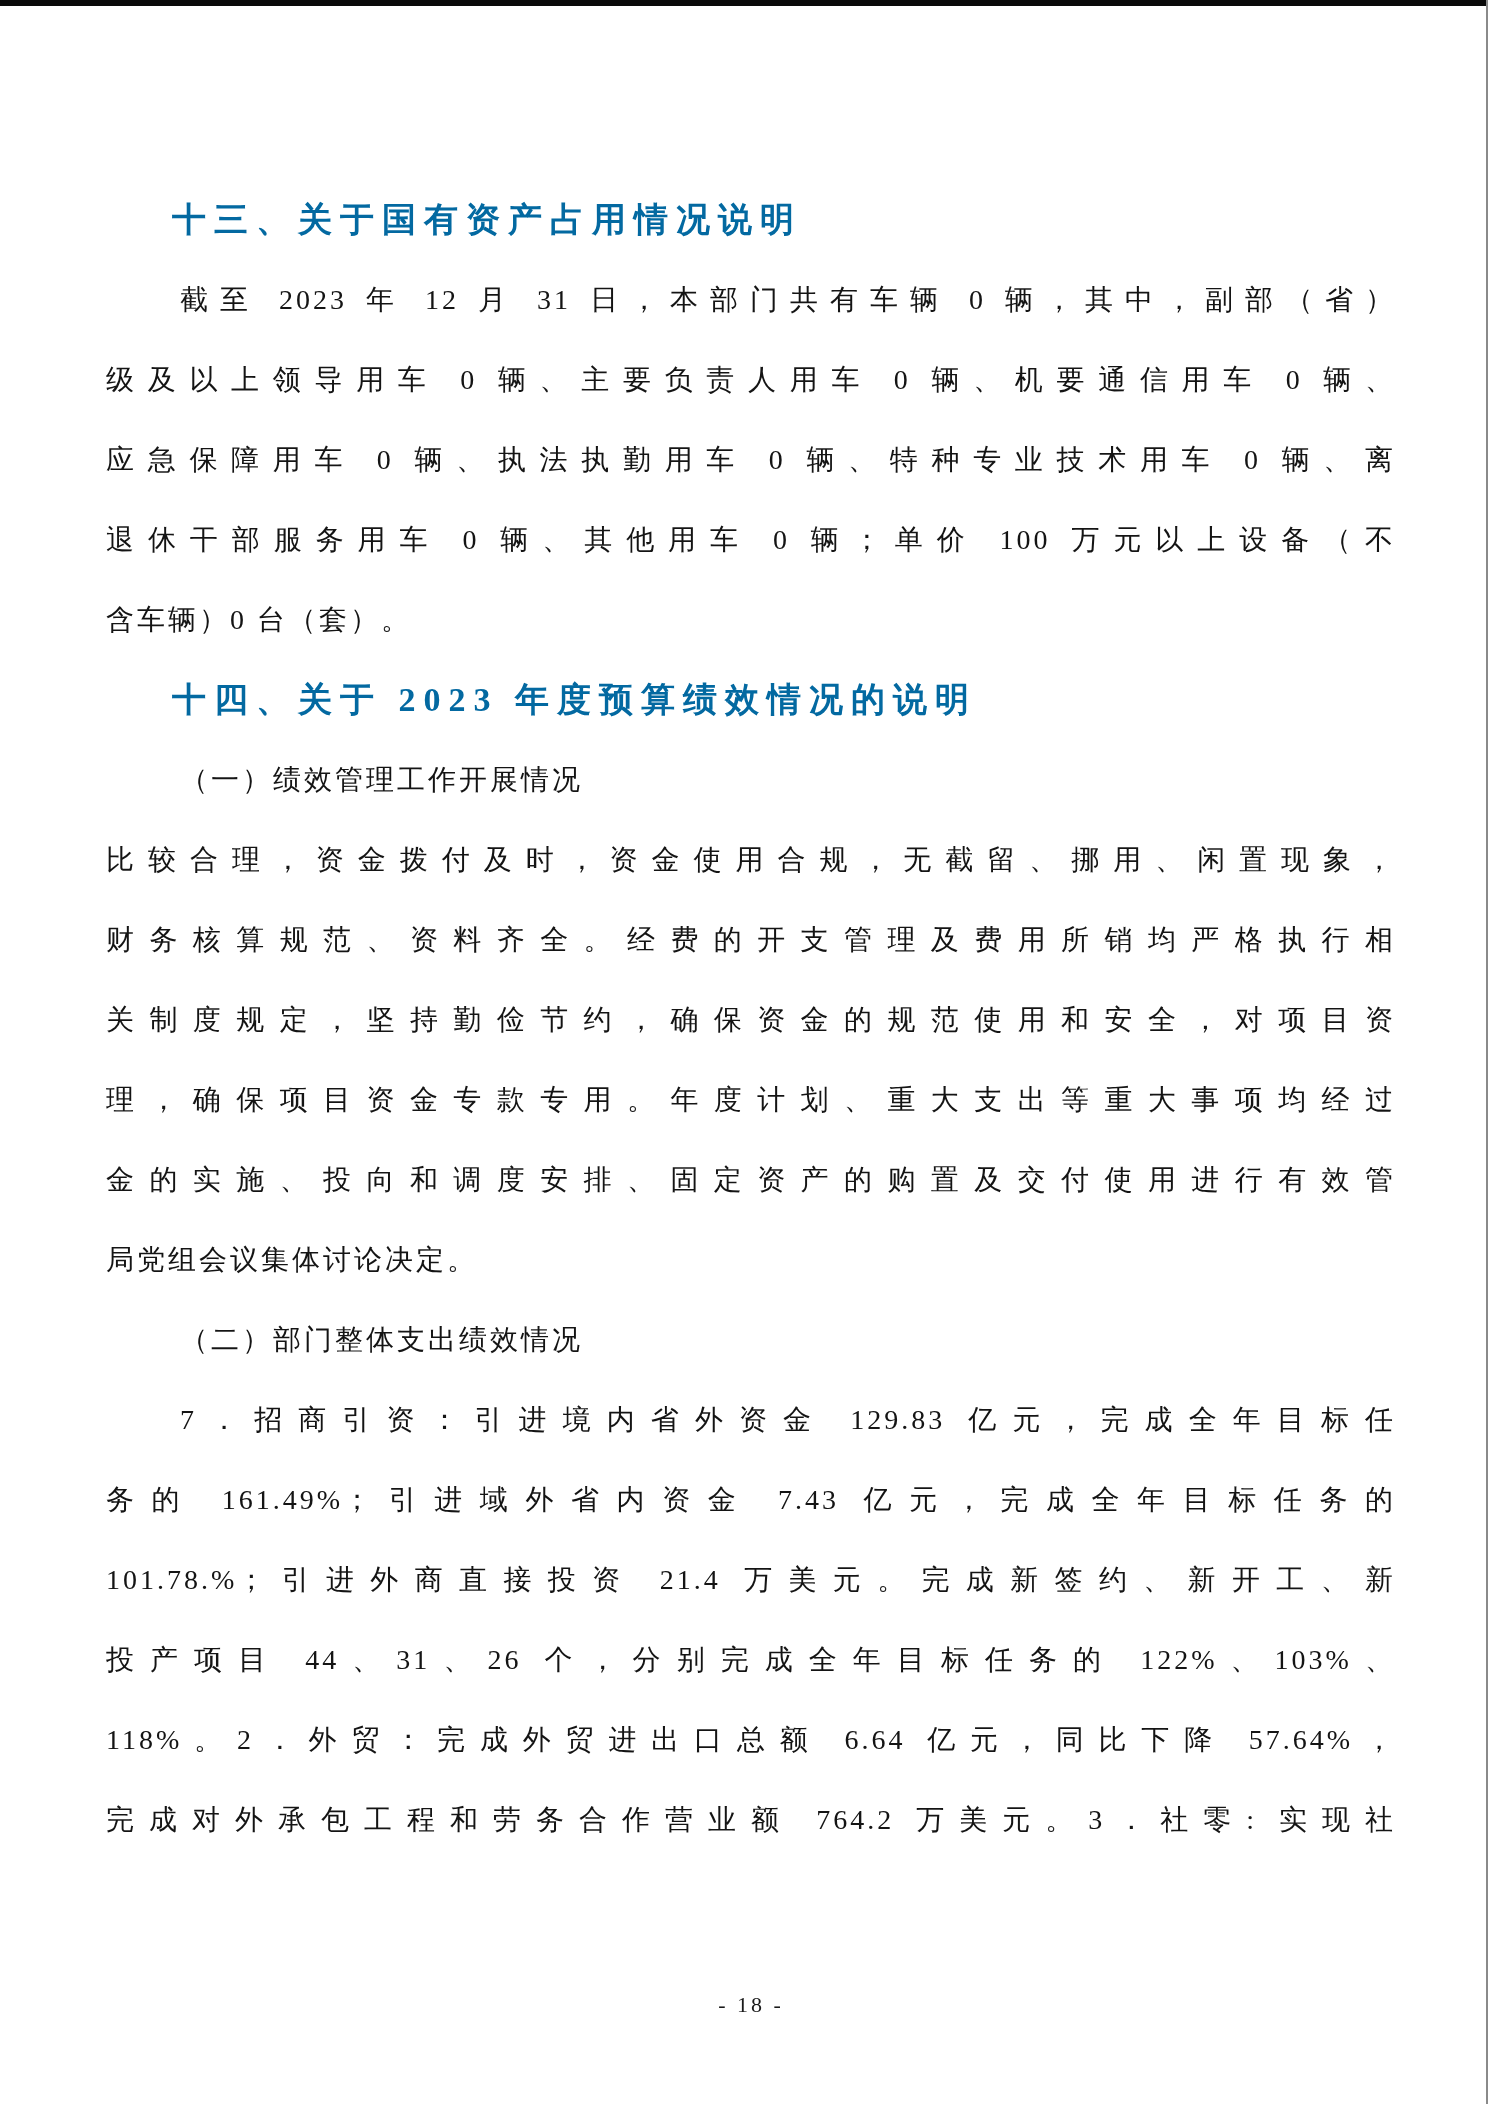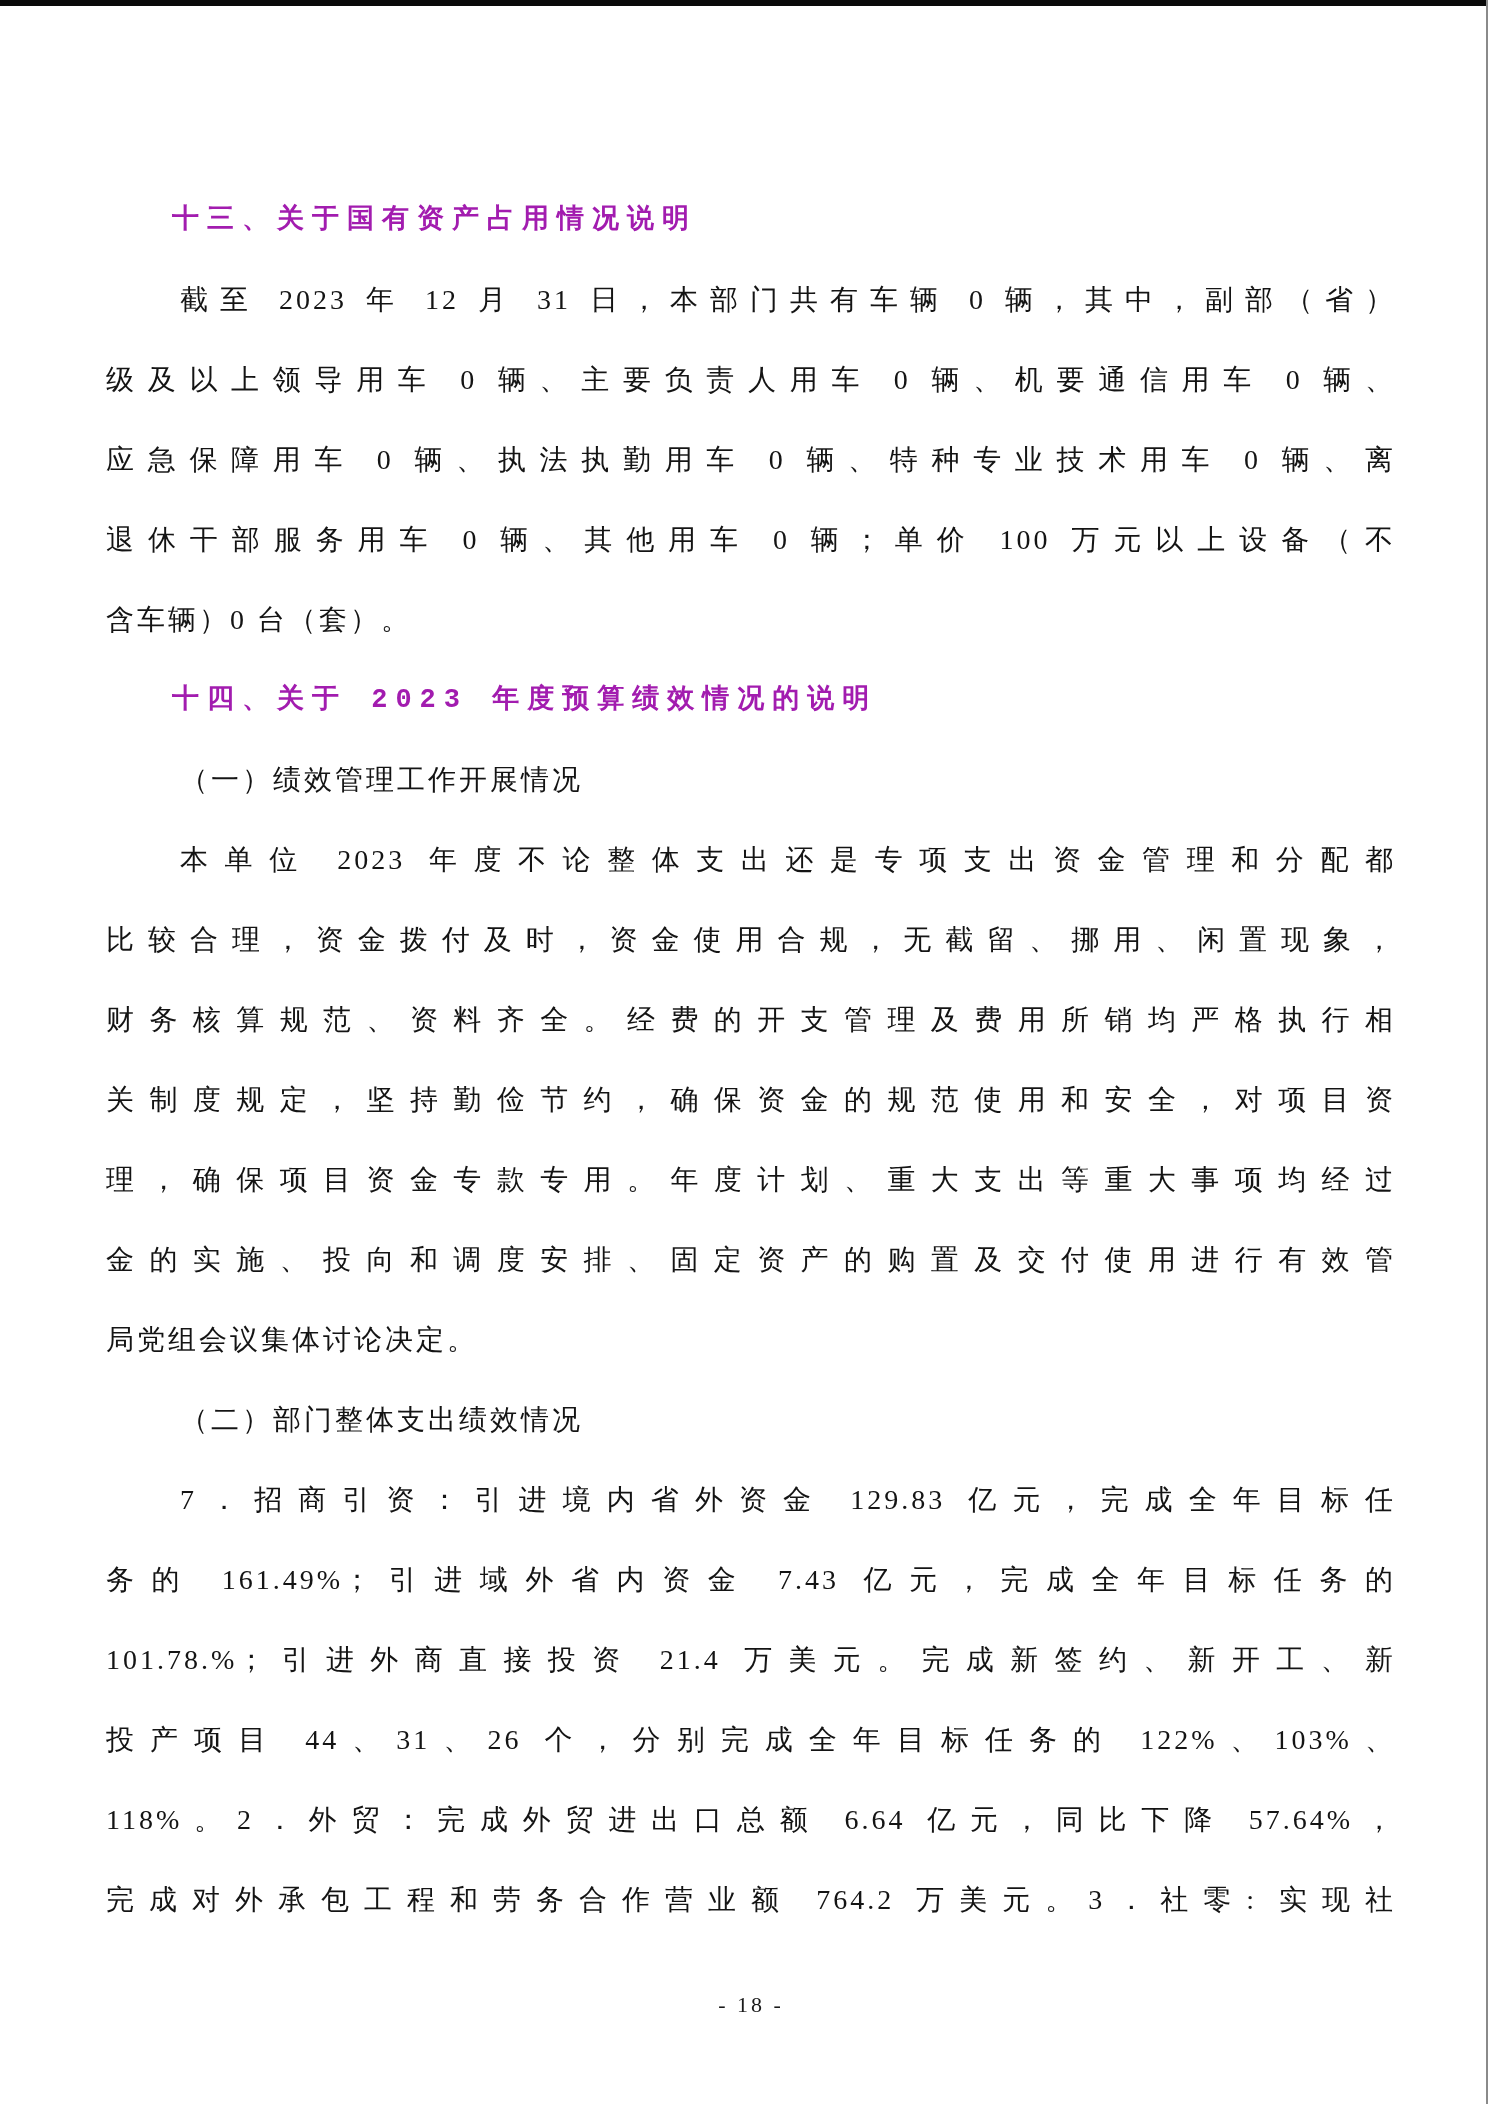--- a/index.html
+++ b/index.html
@@ -44,26 +44,26 @@
     color: #141414;
   }
   .line.first {
     text-indent: 74px;
   }
   .line.just {
     text-align: justify;
     text-align-last: justify;
   }
   .heading {
-    font-family: Liberation Mono, monospace;
+    font-family: Liberation Serif, serif;
     font-weight: bold;
-    font-size: 27px;
+    font-size: 34px;
     line-height: 80px;
     letter-spacing: 8px;
-    color: #a21caf;
+    color: #0369a1;
   }
   .heading.first {
     text-indent: 66px;
   }
   .page-number {
     position: absolute;
     top: 1992px;
     left: 106px;
     right: 92px;
     text-align: center;
@@ -81,21 +81,20 @@
   <div class="scan-right-line"></div>
   <div class="content">
       <div class="heading first">十三、关于国有资产占用情况说明</div>
       <div class="line first just">截至 2023 年 12 月 31 日，本部门共有车辆 0 辆，其中，副部（省）</div>
       <div class="line just">级及以上领导用车 0 辆、主要负责人用车 0 辆、机要通信用车 0 辆、</div>
       <div class="line just">应急保障用车 0 辆、执法执勤用车 0 辆、特种专业技术用车 0 辆、离</div>
       <div class="line just">退休干部服务用车 0 辆、其他用车 0 辆；单价 100 万元以上设备（不</div>
       <div class="line">含车辆）0 台（套）。</div>
       <div class="heading first">十四、关于 2023 年度预算绩效情况的说明</div>
       <div class="line first">（一）绩效管理工作开展情况</div>
-      <div class="line first just">本单位 2023 年度不论整体支出还是专项支出资金管理和分配都</div>
       <div class="line just">比较合理，资金拨付及时，资金使用合规，无截留、挪用、闲置现象，</div>
       <div class="line just">财务核算规范、资料齐全。经费的开支管理及费用所销均严格执行相</div>
       <div class="line just">关制度规定，坚持勤俭节约，确保资金的规范使用和安全，对项目资</div>
       <div class="line just">理，确保项目资金专款专用。年度计划、重大支出等重大事项均经过</div>
       <div class="line just">金的实施、投向和调度安排、固定资产的购置及交付使用进行有效管</div>
       <div class="line">局党组会议集体讨论决定。</div>
       <div class="line first">（二）部门整体支出绩效情况</div>
       <div class="line first just">7．招商引资：引进境内省外资金 129.83 亿元，完成全年目标任</div>
       <div class="line just">务的 161.49%；引进域外省内资金 7.43 亿元，完成全年目标任务的</div>
       <div class="line just">101.78.%；引进外商直接投资 21.4 万美元。完成新签约、新开工、新</div>

